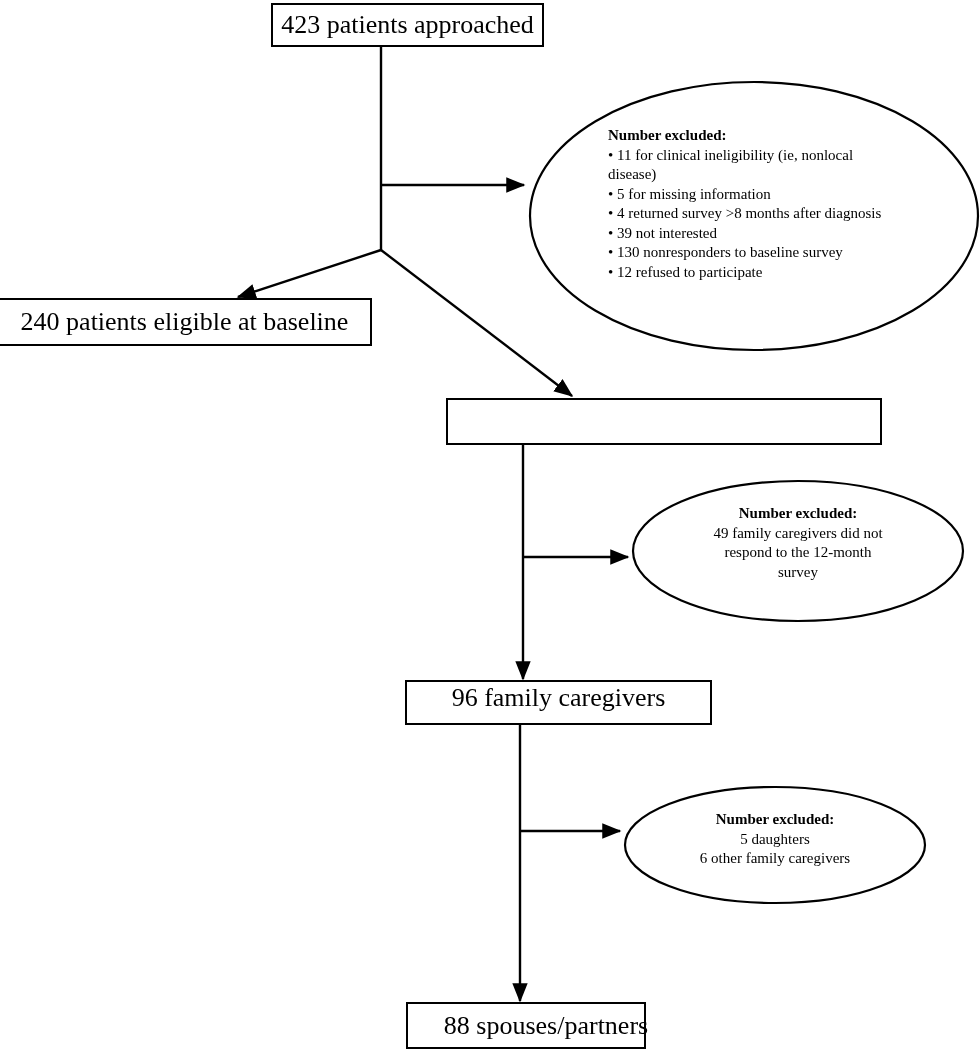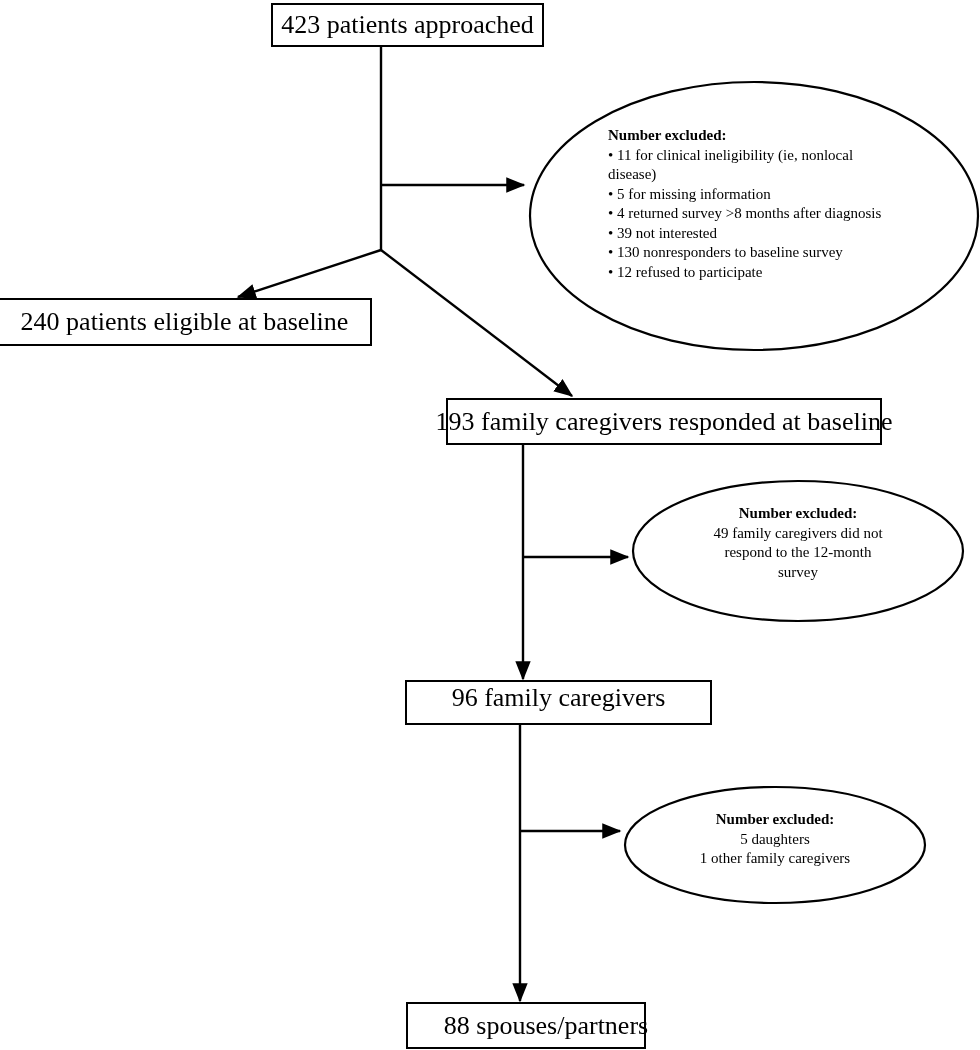--- a/index.html
+++ b/index.html
@@ -105,21 +105,20 @@
     <path class="connector" d="M523,557 L628,557" marker-end="url(#arrowhead)"></path>
 
     <path class="connector" d="M520,724 L520,1001" marker-end="url(#arrowhead)"></path>
     <path class="connector" d="M520,831 L620,831" marker-end="url(#arrowhead)"></path>
   </svg>
 
   <div class="box-label" style="left:272px; top:4px; width:271px; height:42px;">423 patients approached</div>
 
   <div class="box-label" style="left:-2px; top:299px; width:373px; height:46px;">240 patients eligible at baseline</div>
 
-  <div class="box-label" style="left:447px; top:399px; width:434px; height:45px;">193 family caregivers responded at baseline</div>
 
   <div class="box-label" style="left:406px; top:681px; width:305px; height:34px;">96 family caregivers</div>
 
   <div class="box-label" style="left:407px; top:1003px; width:238px; height:45px;padding-left:20px;">88 spouses/partners</div>
 
   <div class="ellipse-text left" style="left:608px; top:126px; width:292px;">
     <span class="excl-title bullet-line">Number excluded:</span>
     <span class="bullet-line">• 11 for clinical ineligibility (ie, nonlocal disease)</span>
     <span class="bullet-line">• 5 for missing information</span>
     <span class="bullet-line">• 4 returned survey &gt;8 months after diagnosis</span>
@@ -131,16 +130,16 @@
   <div class="ellipse-text centered" style="left:663px; top:504px; width:270px;">
     <span class="excl-title bullet-line">Number excluded:</span>
     <span class="bullet-line">49 family caregivers did not</span>
     <span class="bullet-line">respond to the 12-month</span>
     <span class="bullet-line">survey</span>
   </div>
 
   <div class="ellipse-text centered" style="left:640px; top:810px; width:270px;">
     <span class="excl-title bullet-line">Number excluded:</span>
     <span class="bullet-line">5 daughters</span>
-    <span class="bullet-line">1 other family caregivers</span>
+    <span class="bullet-line">6 other family caregivers</span>
   </div>
 
 </div>
 
 </body></html>

